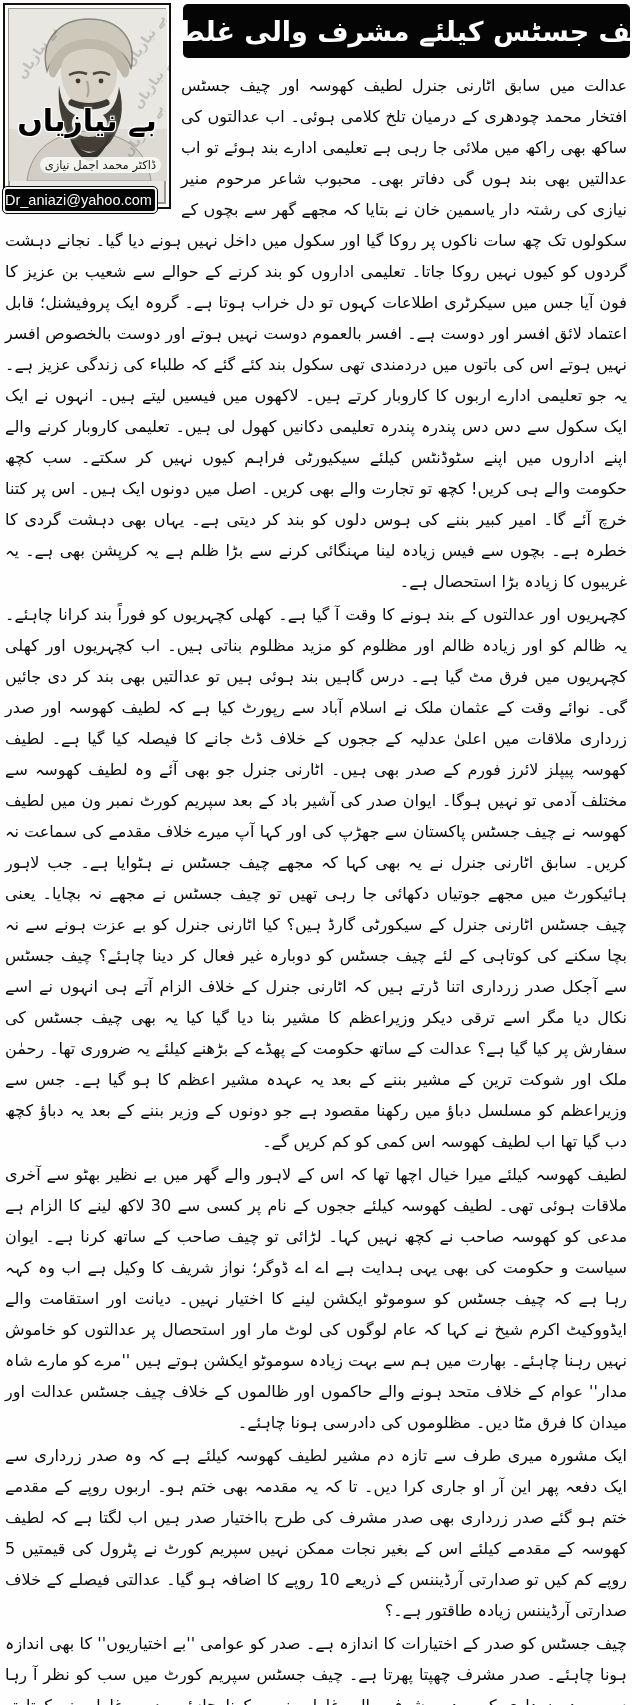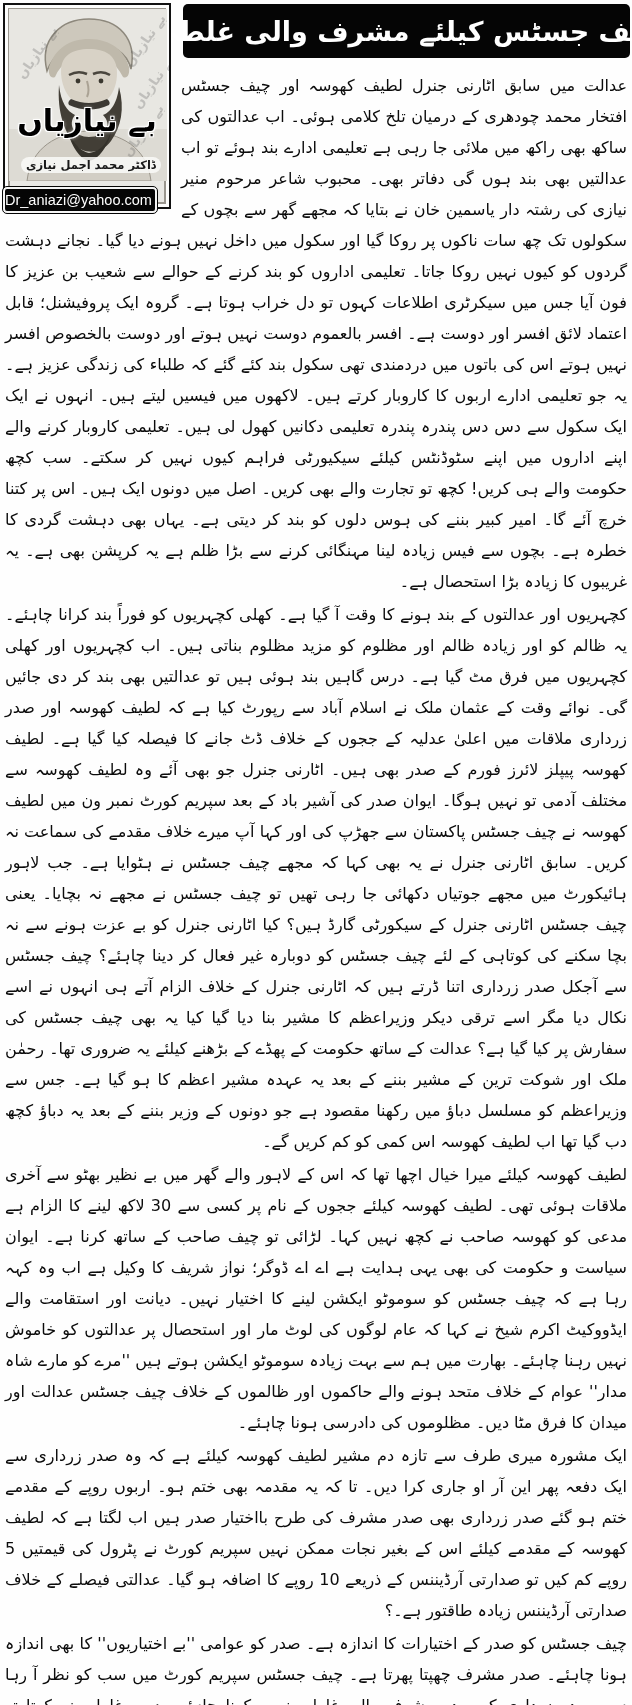--- a/index.html
+++ b/index.html
@@ -57,21 +57,21 @@
     text-shadow:
       -1px -1px 0 #fff, 1px -1px 0 #fff,
       -1px  1px 0 #fff, 1px  1px 0 #fff,
        0 0 4px #fff;
   }
   .author-name {
     position: absolute;
     right: 8px;
     bottom: 34px;
     font-size: 11.5px;
-    font-weight: bold;
+    font-weight: normal;
     color: #1a1a1a;
     background: rgba(250,250,248,0.85);
     padding: 1px 5px;
     border-radius: 10px;
     white-space: nowrap;
     margin-top: 47px;
   }
   .email-bar {
     position: absolute;
     left: 0;

